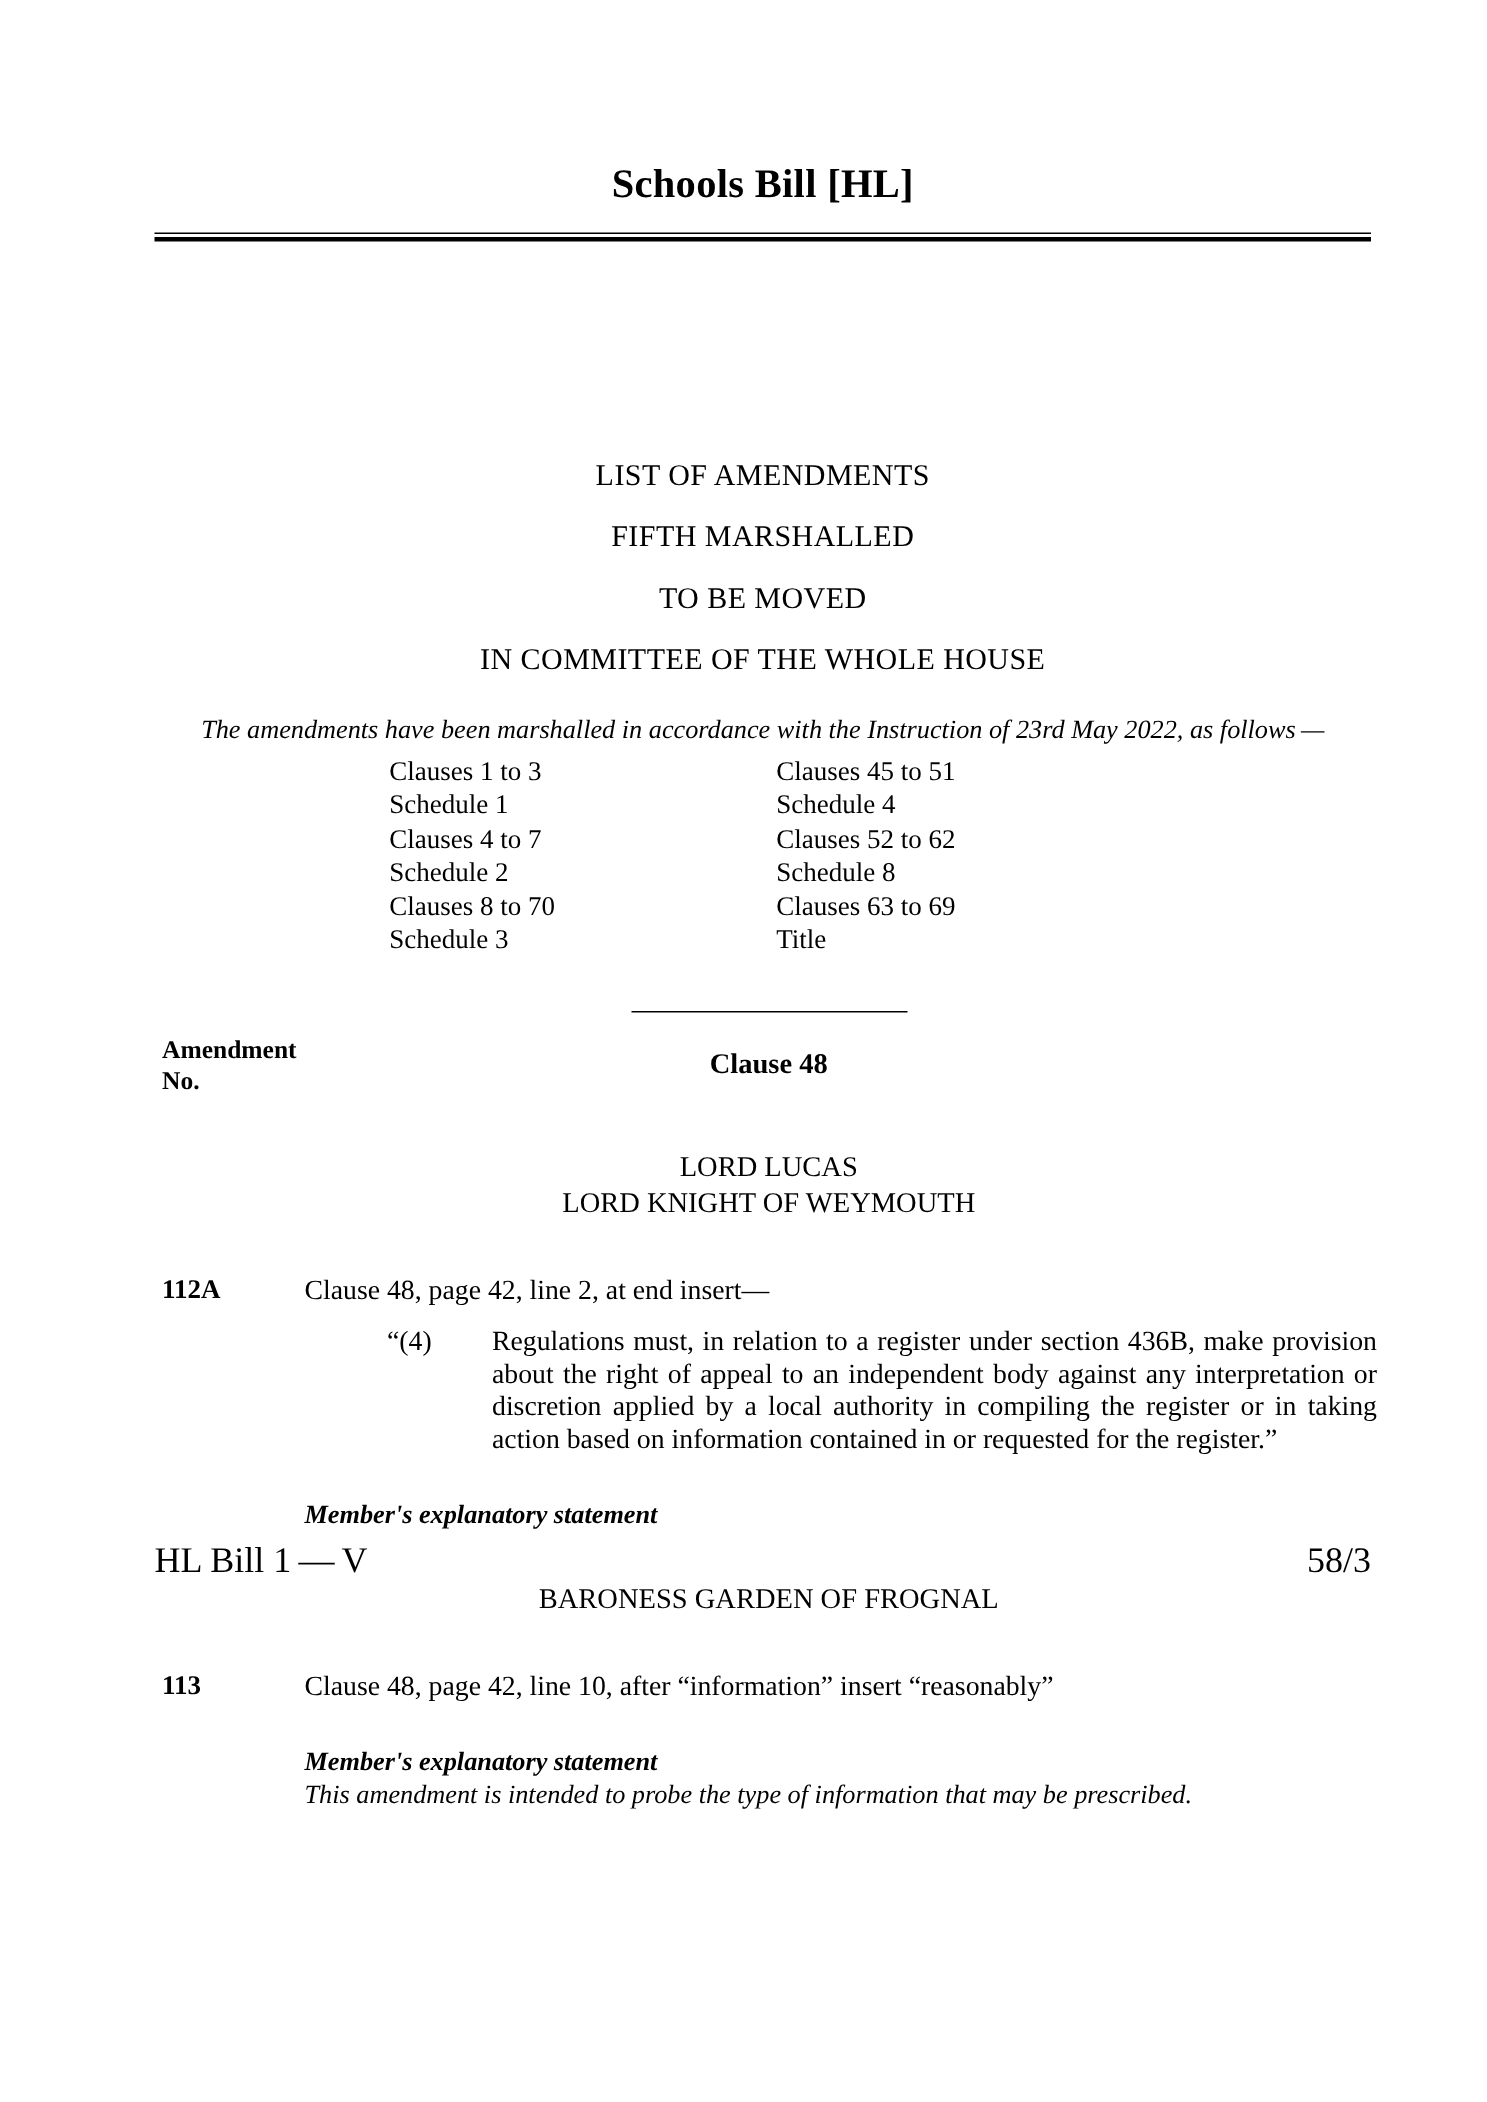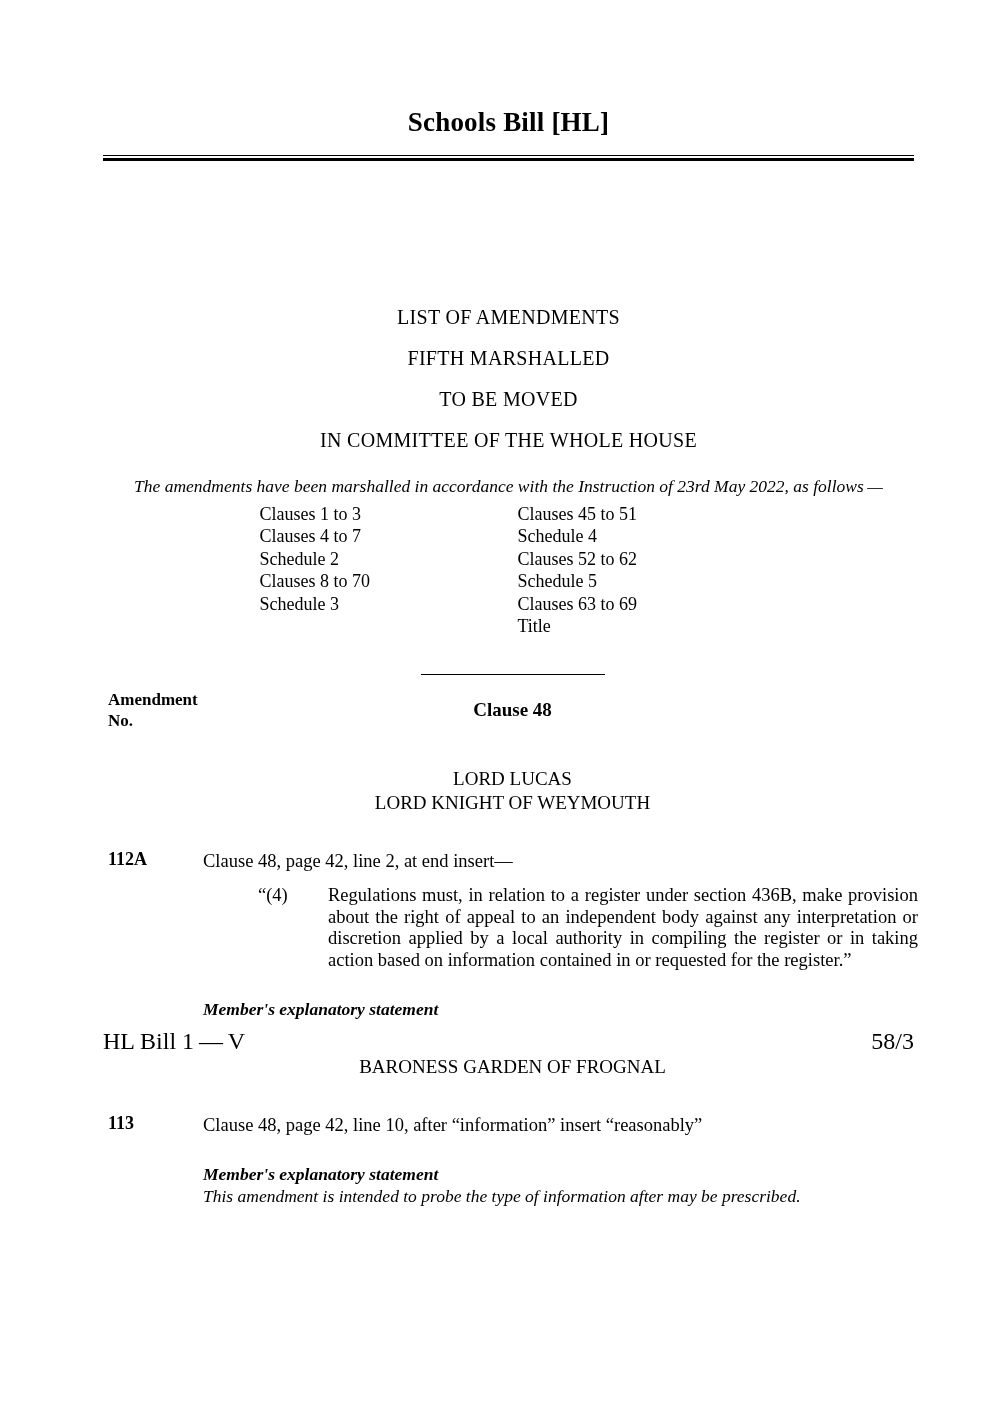--- a/index.html
+++ b/index.html
@@ -228,30 +228,31 @@
     <div class="hline">FIFTH MARSHALLED</div>
     <div class="hline">TO BE MOVED</div>
     <div class="hline">IN COMMITTEE OF THE WHOLE HOUSE</div>
   </div>
 
   <div class="marshal-note">The amendments have been marshalled in accordance with the Instruction of 23rd May 2022, as follows —</div>
 
   <div class="clause-table">
     <div class="clause-col left">
       <div>Clauses 1 to 3</div>
+      <div>Schedule 1</div>
       <div>Clauses 4 to 7</div>
       <div>Schedule 2</div>
       <div>Clauses 8 to 70</div>
       <div>Schedule 3</div>
     </div>
     <div class="clause-col right">
       <div>Clauses 45 to 51</div>
       <div>Schedule 4</div>
       <div>Clauses 52 to 62</div>
-      <div>Schedule 5</div>
+      <div>Schedule 8</div>
       <div>Clauses 63 to 69</div>
       <div>Title</div>
     </div>
   </div>
 
 
   <div class="short-rule-wrap">
     <div class="short-rule"></div>
   </div>
 
@@ -282,21 +283,21 @@
 
   <div class="sponsors">
     <div>BARONESS GARDEN OF FROGNAL</div>
   </div>
 
   <div class="amendment">
     <div class="amend-number">113</div>
     <div class="amend-line">Clause 48, page 42, line 10, after “information” insert “reasonably”</div>
     <div class="explanatory">
       <div class="explanatory-title">Member's explanatory statement</div>
-      <div class="explanatory-body">This amendment is intended to probe the type of information after may be prescribed.</div>
+      <div class="explanatory-body">This amendment is intended to probe the type of information that may be prescribed.</div>
     </div>
   </div>
 
   <div class="footer">
     <div>HL Bill 1 — V</div>
     <div>58/3</div>
   </div>
 
 </div>
 

